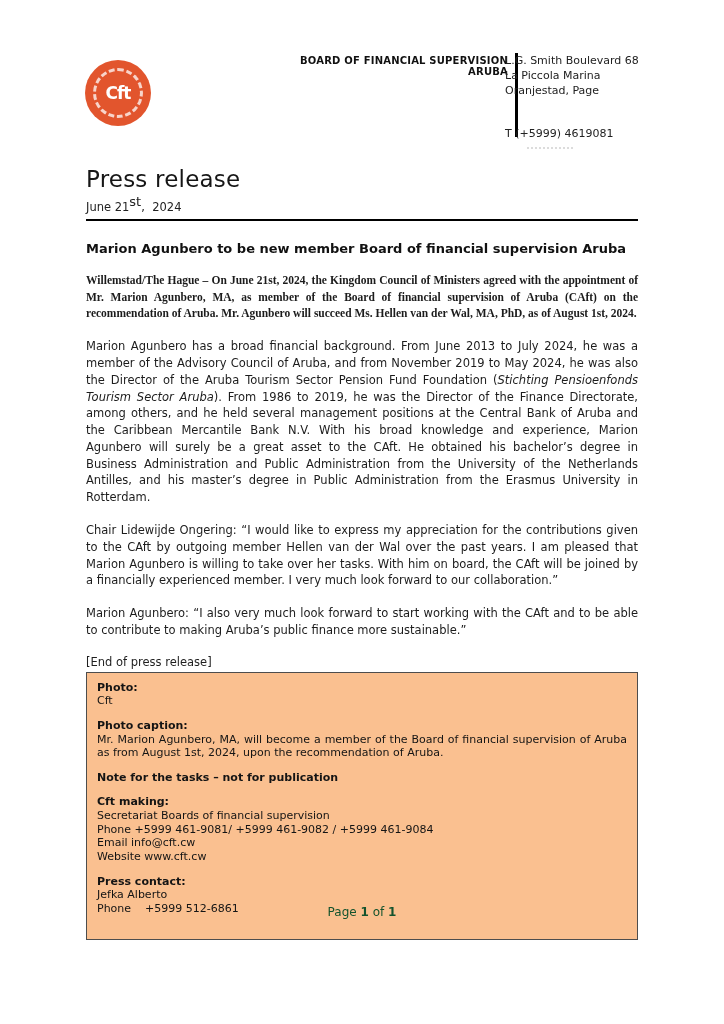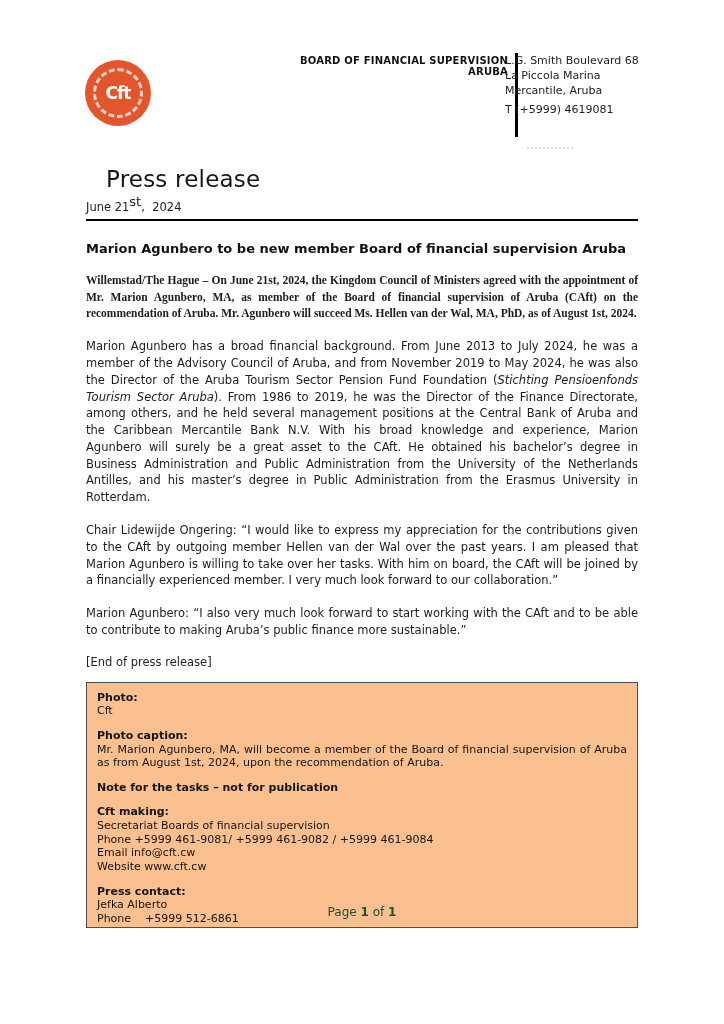--- a/index.html
+++ b/index.html
@@ -37,54 +37,54 @@
     text-align: right;
   }
   .header-divider {
     position: absolute; left: 515px; top: 53px;
     width: 3px; height: 84px; background: #000;
   }
   .address-block {
     position: absolute; left: 505px; top: 53px; width: 190px;
     font-size: 11px; line-height: 15px; color: #222;
   }
-  .address-phone { margin-top: 4px; }
+  .address-phone { margin-top: 28px; }
   .faded-artifact {
     position: absolute; left: 527px; top: 147px; width: 46px;
     border-bottom: 2px dotted #dcdcdc;
   }
 
   
   .content { margin-left: 86px; width: 552px; }
 
-  .press-title { font-size: 23px; font-weight: 400; color: #161616; margin-top: 14px; letter-spacing: 0.2px; margin-left: 20px; }
+  .press-title { font-size: 23px; font-weight: 400; color: #161616; margin-top: 14px; letter-spacing: 0.2px; }
   .date-line { font-size: 11.5px; color: #222; margin-top: 2px; }
   .date-line sup { font-size: 13px; }
   .rule { border: none; border-top: 2px solid #000; margin-top: 5px; }
 
   .headline {
     margin-top: 20px;
     font-size: 13px; font-weight: bold; color: #111;
     white-space: nowrap;
   }
 
   .body-para {
     margin-top: 16px;
     font-size: 11.5px; line-height: 1.46; text-align: justify; color: #1c1c1c;
   }
   .body-para.lead { font-weight: bold; font-family: Liberation Serif, serif; }
   .italic { font-style: italic; }
   .end-marker { margin-top: 16px; font-size: 11.5px; }
 
   
   .editor-box {
-    margin-top: 13px;
+    margin-top: 3px;
     border: 1px solid #4d4d4d;
     background: #fac090;
-    padding: 8px 10px 2px 10px;
+    padding: 8px 10px 24px 10px;
     font-size: 11px; line-height: 1.24; color: #141414;
   }
   .editor-box .b { font-weight: bold; }
   .editor-box .gap { height: 11px; }
   .editor-box .caption { text-align: justify; }
 
   
   .footer {
     position: absolute; left: 0; top: 905px; width: 724px;
     text-align: center; font-size: 12px; color: #14532d;
@@ -100,21 +100,21 @@
     <div class="logo">
       <div class="logo-ring">
         <span class="logo-text">Cft</span>
       </div>
     </div>
     <div class="org-name">BOARD OF FINANCIAL SUPERVISION ARUBA</div>
     <div class="header-divider"></div>
     <div class="address-block">
       <div>L.G. Smith Boulevard 68</div>
       <div>La Piccola Marina</div>
-      <div>Mercantile, Aruba</div>
+      <div>Oranjestad, Page</div>
       <div class="address-phone">T (+5999) 4619081</div>
     </div>
     <div class="faded-artifact"></div>
   </div>
 
   <div class="content">
     <div class="press-title">Press release</div>
     <div class="date-line"><span>June 21</span><sup>st</sup><span>,&nbsp; 2024</span></div>
     <hr class="rule">
 

